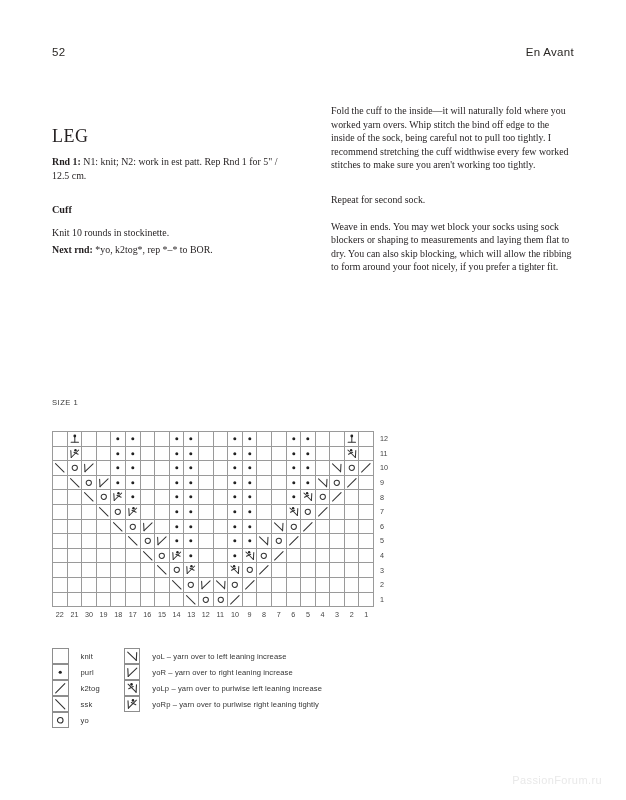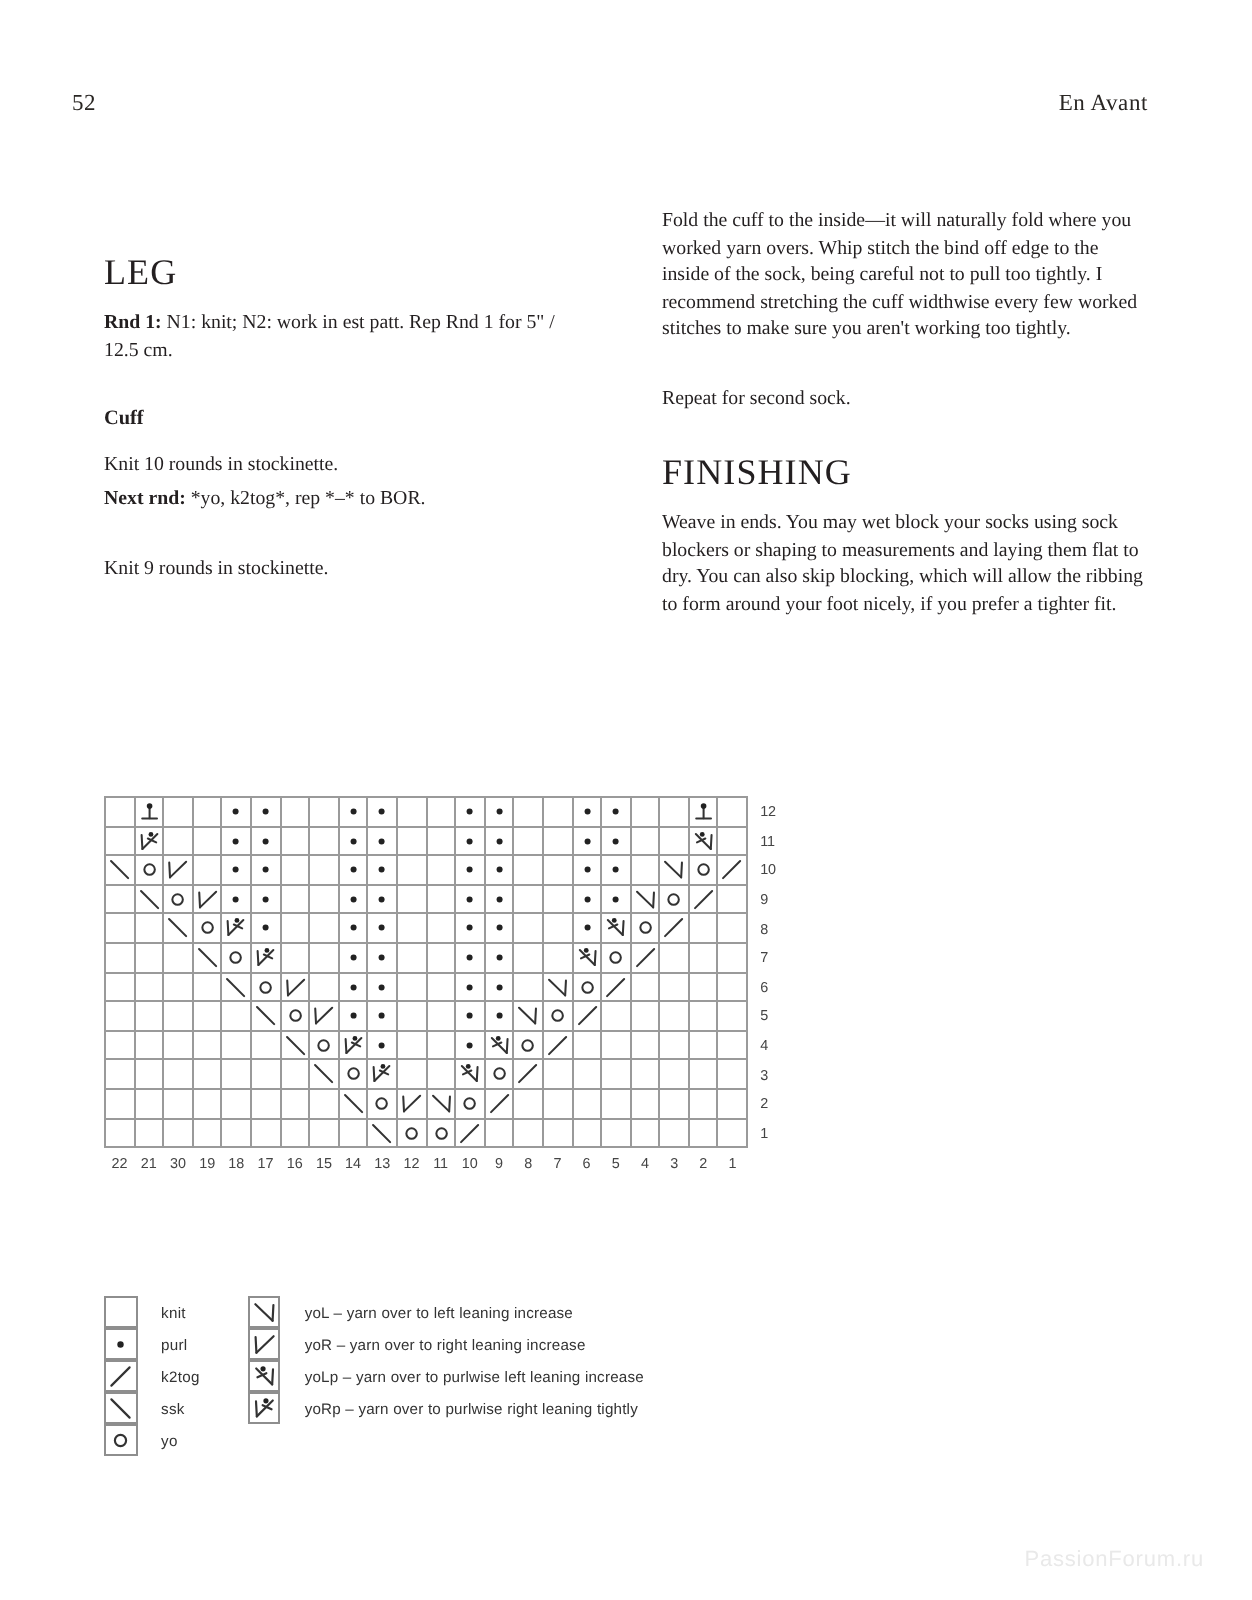--- a/index.html
+++ b/index.html
@@ -8,23 +8,23 @@
     background:#ffffff;
     font-family:"Liberation Serif", serif;
     color:#231f20;
     position:relative;
     overflow:hidden;
   }
   .page { position:absolute; inset:0; }
 
   
   .runhead {
-    position:absolute; left:36px; right:52px; top:46px;
+    position:absolute; left:52px; right:52px; top:46px;
     display:flex; justify-content:space-between; align-items:flex-start;
-    font-family:Liberation Serif, serif;
+    font-family:Liberation Sans, sans-serif;
     font-size:11.5px; color:#2a2724; letter-spacing:.3px;
   }
   .folio { font-variant-numeric:oldstyle-nums; }
 
   
   .cols {
     position:absolute; left:52px; top:104px; width:522px;
     display:flex; gap:36px;
   }
   .col { width:243px; }
@@ -116,35 +116,34 @@
       <p class="p">
         <b>Rnd 1:</b><span> N1: knit; N2: work in est patt. Rep Rnd 1 for 5" / 12.5 cm.</span>
       </p>
       <div class="gap-s"></div>
       <div class="subhead">Cuff</div>
       <p class="p tight">Knit 10 rounds in stockinette.</p>
       <p class="p">
         <b>Next rnd:</b><span> *yo, k2tog*, rep *–* to BOR.</span>
       </p>
       <div class="gap-s"></div>
-      <p class="p">Knit 9 rounds in stockinette.</p>
       <div class="gap-s"></div>
     </div>
 
     <div class="col">
       <p class="p">Fold the cuff to the inside—it will naturally fold where you worked yarn overs. Whip stitch the bind off edge to the inside of the sock, being careful not to pull too tightly. I recommend stretching the cuff widthwise every few worked stitches to make sure you aren't working too tightly.</p>
       <div class="gap-s"></div>
       <p class="p">Repeat for second sock.</p>
-      <div class="head first">FINISHING</div>
       <p class="p">Weave in ends. You may wet block your socks using sock blockers or shaping to measurements and laying them flat to dry. You can also skip blocking, which will allow the ribbing to form around your foot nicely, if you prefer a tighter fit.</p>
     </div>
 
   </div>
 
   <div class="chart-wrap">
+    <div class="size-label">SIZE 1</div>
     <table class="chart">
       <tbody id="chart-body">
           <tr>
             <td></td>
             <td>
               <span class="sym">
                 <svg viewBox="0 0 14 14">
                   <line x1="3.2" y1="10.6" x2="10.8" y2="10.6" stroke="#333" stroke-width="1.05" fill="none" stroke-linecap="round"></line>
                   <path d="M7 10.4 V5.2" stroke="#333" stroke-width="1.05" fill="none" stroke-linecap="round"></path>
                   <circle cx="7" cy="4.1" r="1.45" fill="#222"></circle>

